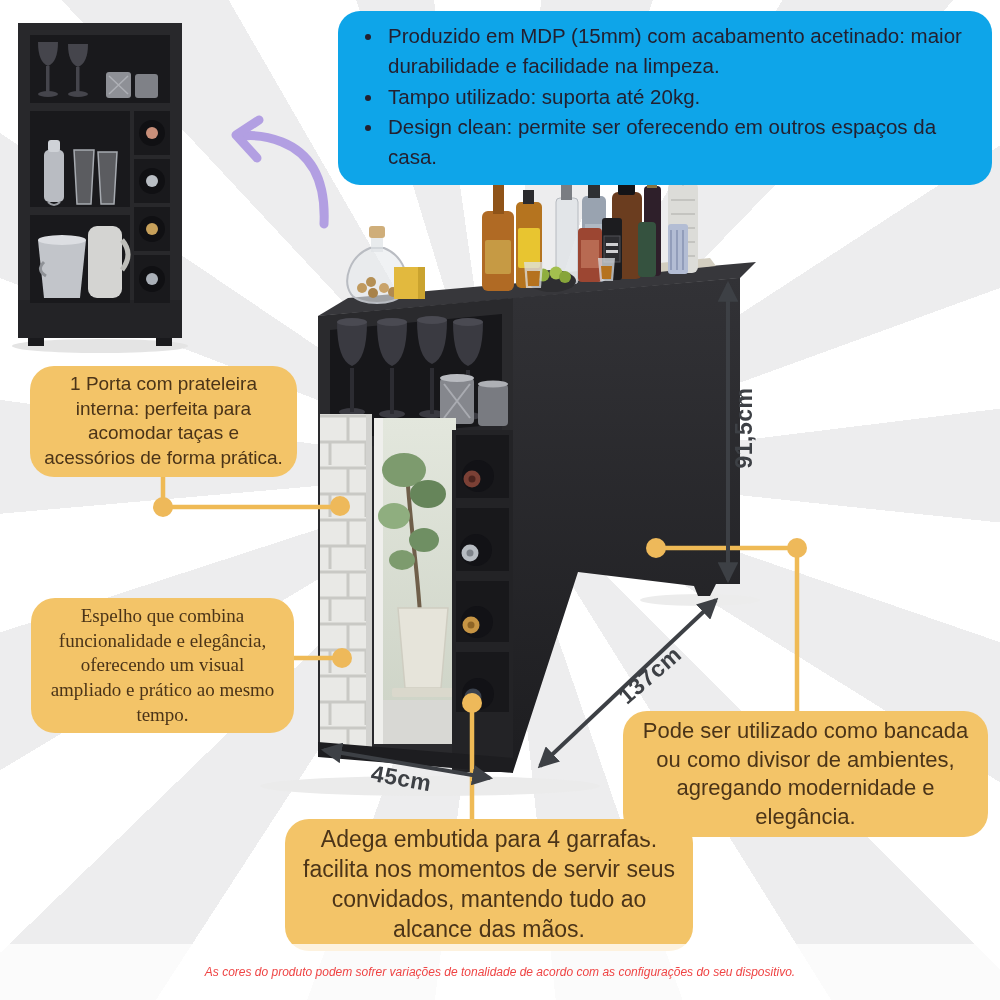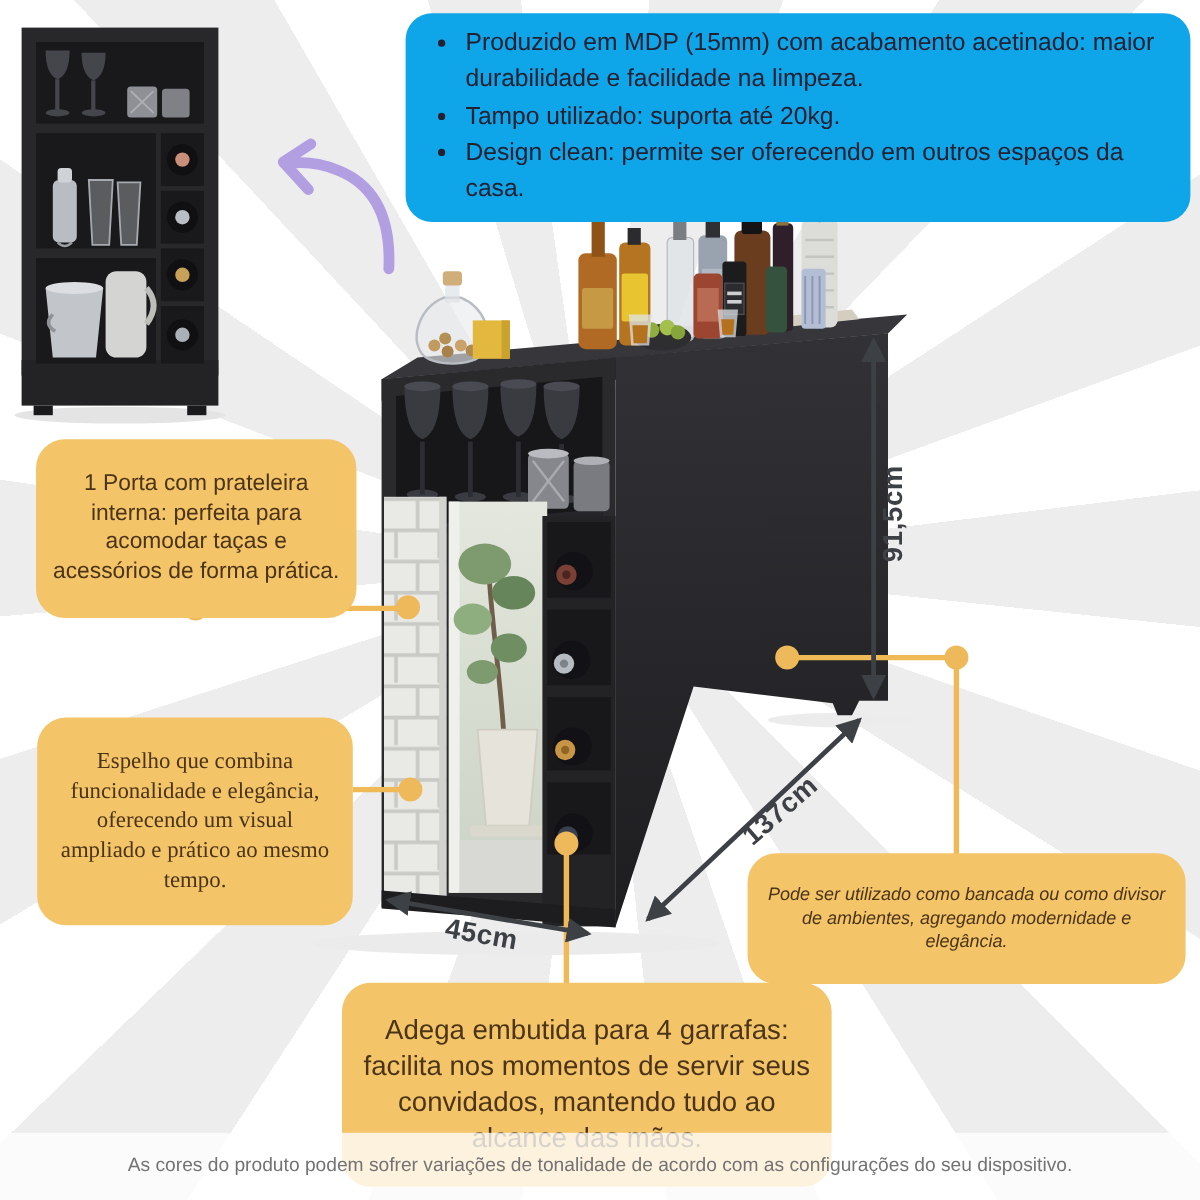--- a/index.html
+++ b/index.html
@@ -14,31 +14,31 @@
   .layer{position:absolute;left:0;top:0;width:1000px;height:1000px;}
   .features-box{
     position:absolute;left:338px;top:11px;width:654px;box-sizing:border-box;
     background:#0ea5e9;border-radius:22px;padding:10px 20px 12px 24px;
     color:#232030;font-size:20.5px;line-height:1.48;
   }
   .features-box ul{margin:0;padding-left:22px;}
   .features-box li{margin:0;padding-left:4px;}
   .callout{
     position:absolute;box-sizing:border-box;background:#f3c468;border-radius:24px;
-    color:#4b3418;text-align:center;padding:25px 14px;font-size:19px;line-height:1.3;
+    color:#4b3418;text-align:center;padding:6px 14px;font-size:19px;line-height:1.3;
   }
   .callout-door{left:30px;top:366px;width:267px;}
   .callout-mirror{left:31px;top:598px;width:263px;font-family:Liberation Serif, serif;}
   .callout-rack{left:285px;top:819px;width:408px;font-size:23px;}
-  .callout-usage{left:623px;top:711px;width:365px;font-size:15px;font-style:italic;}
+  .callout-usage{left:623px;top:711px;width:365px;font-size:22px;}
   .footer{
     position:absolute;left:0;top:944px;width:1000px;height:56px;
     display:flex;align-items:center;justify-content:center;
     background:rgba(255,255,255,.78);
-    color:#737373;font-size:16px;
+    color:#ef4444;font-size:12px;font-style:italic;
   }
   svg text.dim{
     font-family:"Liberation Sans",sans-serif;font-weight:bold;
     font-size:23px;fill:#3d4045;letter-spacing:.5px;
   }
 </style>
 </head>
 <body>
 
 <div class="canvas">

